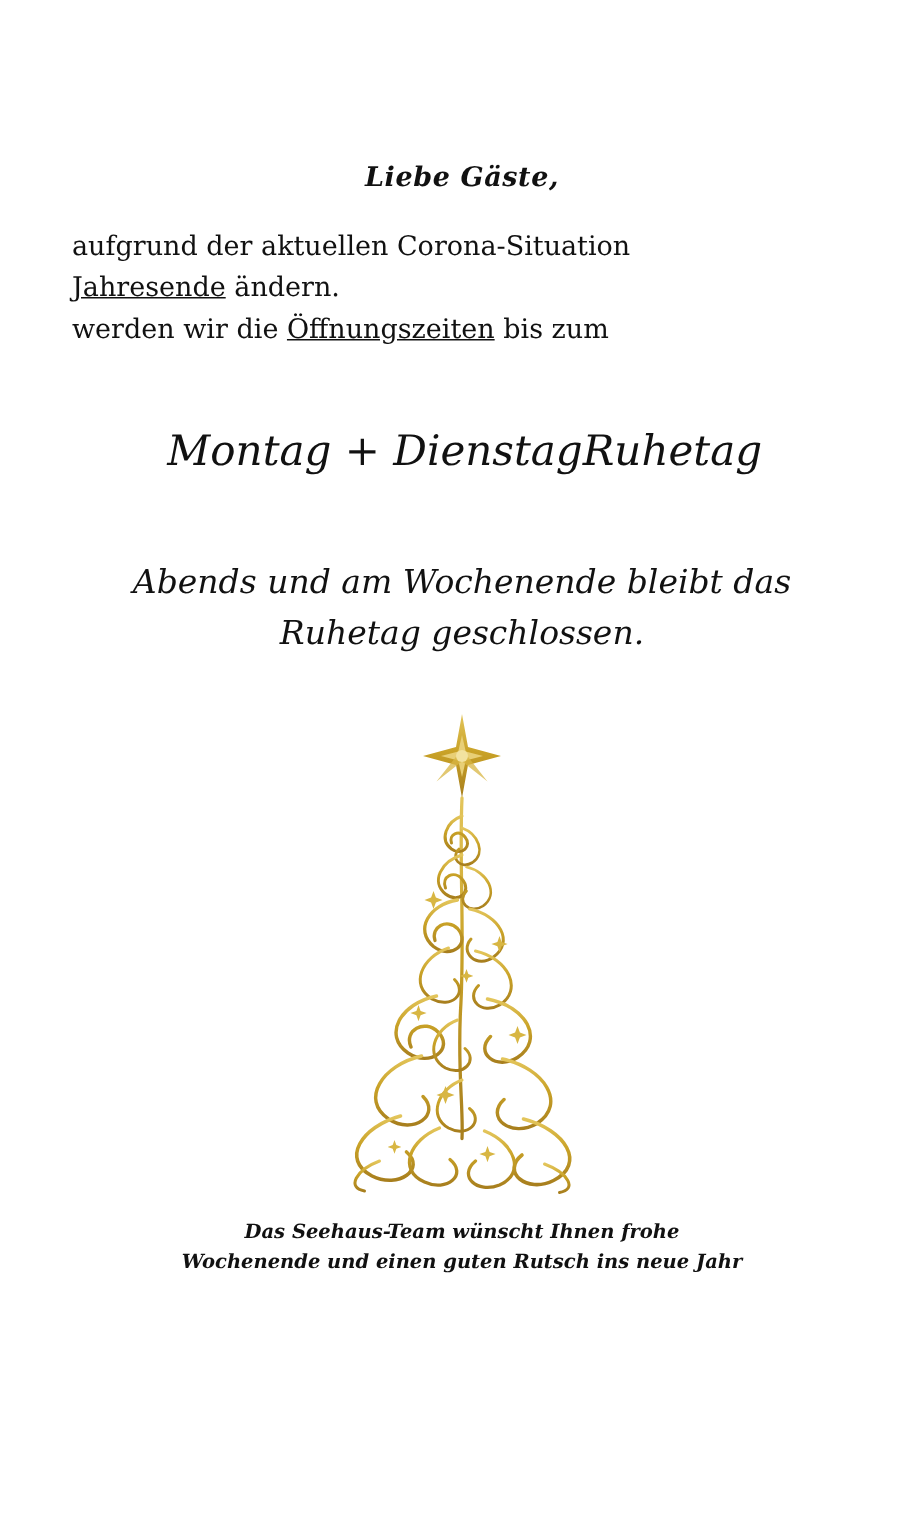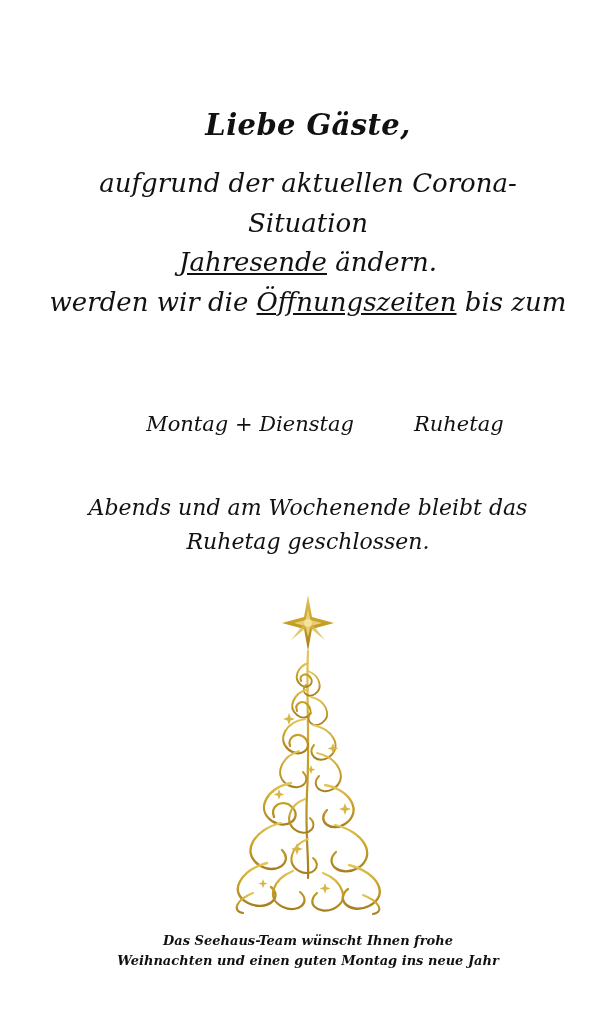--- a/index.html
+++ b/index.html
@@ -20,63 +20,60 @@
     width: 616px;
     height: 1020px;
     box-sizing: border-box;
     padding: 0;
     display: block;
     position: relative;
   }
 
   .heading {
     text-align: center;
-    font-size: 29px;
+    font-size: 18px;
     font-weight: 700;
     font-style: italic;
     letter-spacing: 0.4px;
     margin-top: 108px;
   }
 
   .intro {
-    text-align: center;
-    font-size: 26px;
-    font-style: italic;
+    text-align: left;
+    font-size: 18px;
     line-height: 1.52;
     margin-top: 22px;
     padding: 0 48px;
   }
   .intro .u {
     text-decoration: underline;
   }
 
   .hours {
     margin-top: 48px;
     display: flex;
     justify-content: center;
   }
   .hours table {
     border-collapse: collapse;
-    font-size: 21px;
-    font-style: italic;
-    margin-top: 39px;
+    font-size: 28px;
+    font-style: italic;
   }
   .hours td {
     padding: 3px 0;
     vertical-align: top;
     white-space: nowrap;
   }
   .hours td.day {
     width: 238px;
     padding-left: 94px;
     box-sizing: border-box;
   }
   .hours td.time {
     width: 210px;
-    text-align: center;
   }
 
   .closing {
     text-align: center;
     font-size: 22px;
     font-style: italic;
     line-height: 1.55;
     margin-top: 52px;
     padding: 0 72px;
   }
@@ -191,16 +188,16 @@
         <path d="M104,250 l1.6,4.4 4.4,1.6 -4.4,1.6 -1.6,4.4 -1.6,-4.4 -4.4,-1.6 4.4,-1.6 Z"></path>
         <path d="M132,290 l1.4,4 4,1.4 -4,1.4 -1.4,4 -1.4,-4 -4,-1.4 4,-1.4 Z"></path>
         <path d="M70,286 l1.2,3.4 3.4,1.2 -3.4,1.2 -1.2,3.4 -1.2,-3.4 -3.4,-1.2 3.4,-1.2 Z"></path>
         <path d="M118,172 l1.2,3.4 3.4,1.2 -3.4,1.2 -1.2,3.4 -1.2,-3.4 -3.4,-1.2 3.4,-1.2 Z"></path>
       </g>
     </svg>
   </div>
 
   <div class="footer">
     <div>Das Seehaus-Team wünscht Ihnen frohe</div>
-    <div>Weihnachten und einen guten Montag ins neue Jahr</div>
+    <div>Wochenende und einen guten Rutsch ins neue Jahr</div>
   </div>
 
 </div>
 
 </body></html>

